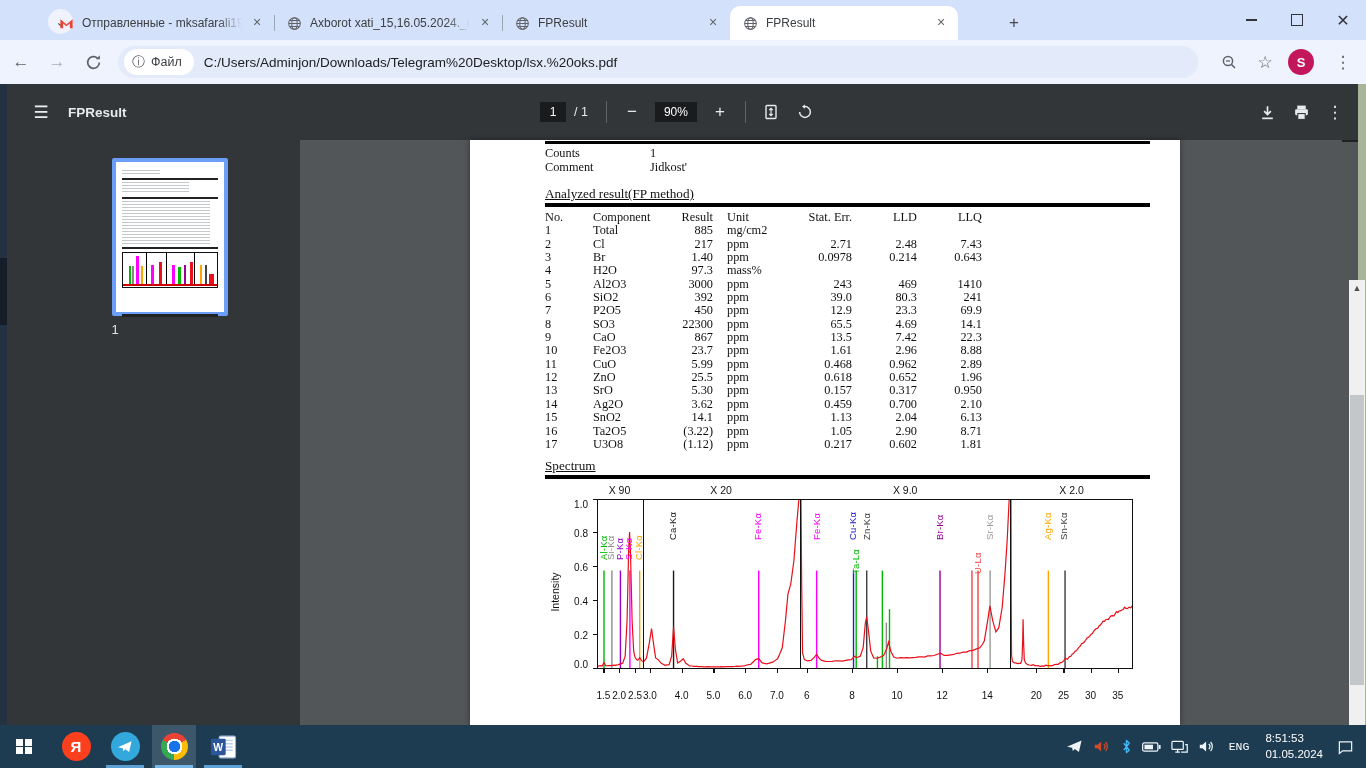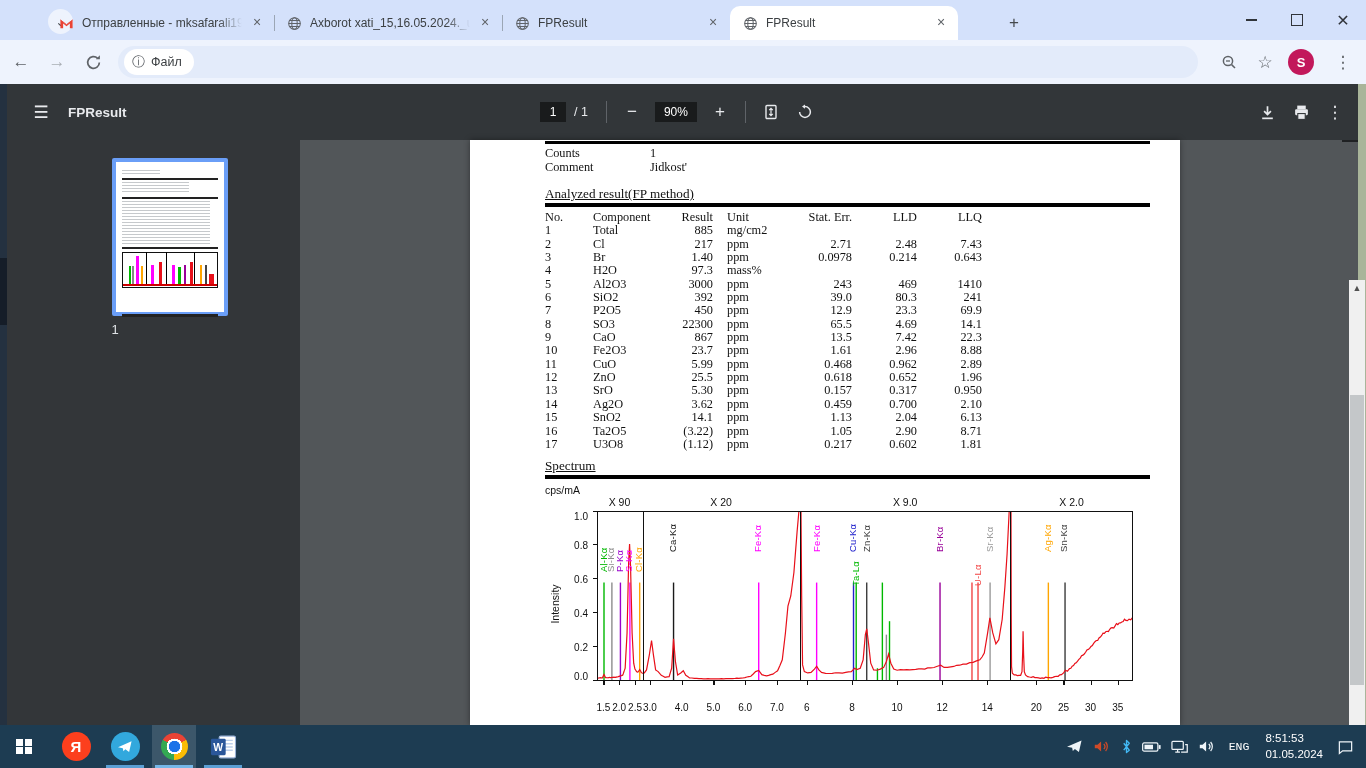--- a/index.html
+++ b/index.html
@@ -193,20 +193,21 @@
       <svg width="17" height="17" viewBox="0 0 16 16">
           <path d="M13.5 8a5.5 5.5 0 1 1-1.6-3.9" fill="none" stroke="#5f6368" stroke-width="1.6"></path>
           <path d="M14 1.2v3.7h-3.7z" fill="#5f6368"></path>
         </svg>
     </span>
     <div class="omnibox">
       <span class="chip">
         <span class="i-ic">ⓘ</span>
         <span>Файл</span>
       </span>
+      <span class="url">C:/Users/Adminjon/Downloads/Telegram%20Desktop/lsx.%20oks.pdf</span>
     </div>
     <div class="right-ics">
       <span class="nav-ic">
         <svg width="16" height="16" viewBox="0 0 16 16">
             <circle cx="7" cy="7" r="4.6" fill="none" stroke="#5f6368" stroke-width="1.5"></circle>
             <path d="M10.6 10.6 14 14" stroke="#5f6368" stroke-width="1.5"></path>
             <path d="M5 7h4" stroke="#5f6368" stroke-width="1.3"></path>
           </svg>
       </span>
       <span class="nav-ic">☆</span>
@@ -471,21 +472,20 @@
             <span>ppm</span>
             <span>0.217</span>
             <span>0.602</span>
             <span>1.81</span>
           </div>
         </div>
       <div class="dheading" style="top:318px">Spectrum</div>
       <div class="rule" style="top:335px;height:4px"></div>
 
       <div class="chart">
-        <div class="cps">cps/mA</div>
         <div class="mult-row">
             <div class="mult" style="width: 8.4%;">X 90</div>
             <div class="mult" style="width: 29.5%;">X 20</div>
             <div class="mult" style="width: 39.2%;">X 9.0</div>
             <div class="mult" style="width: 22.9%;">X 2.0</div>
           </div>
         <div class="plot-wrap">
           <div class="ygutter">
             <span class="yname">Intensity</span>
           <span class="ylab" style="top: calc(100% - 10px);">0.0</span>

